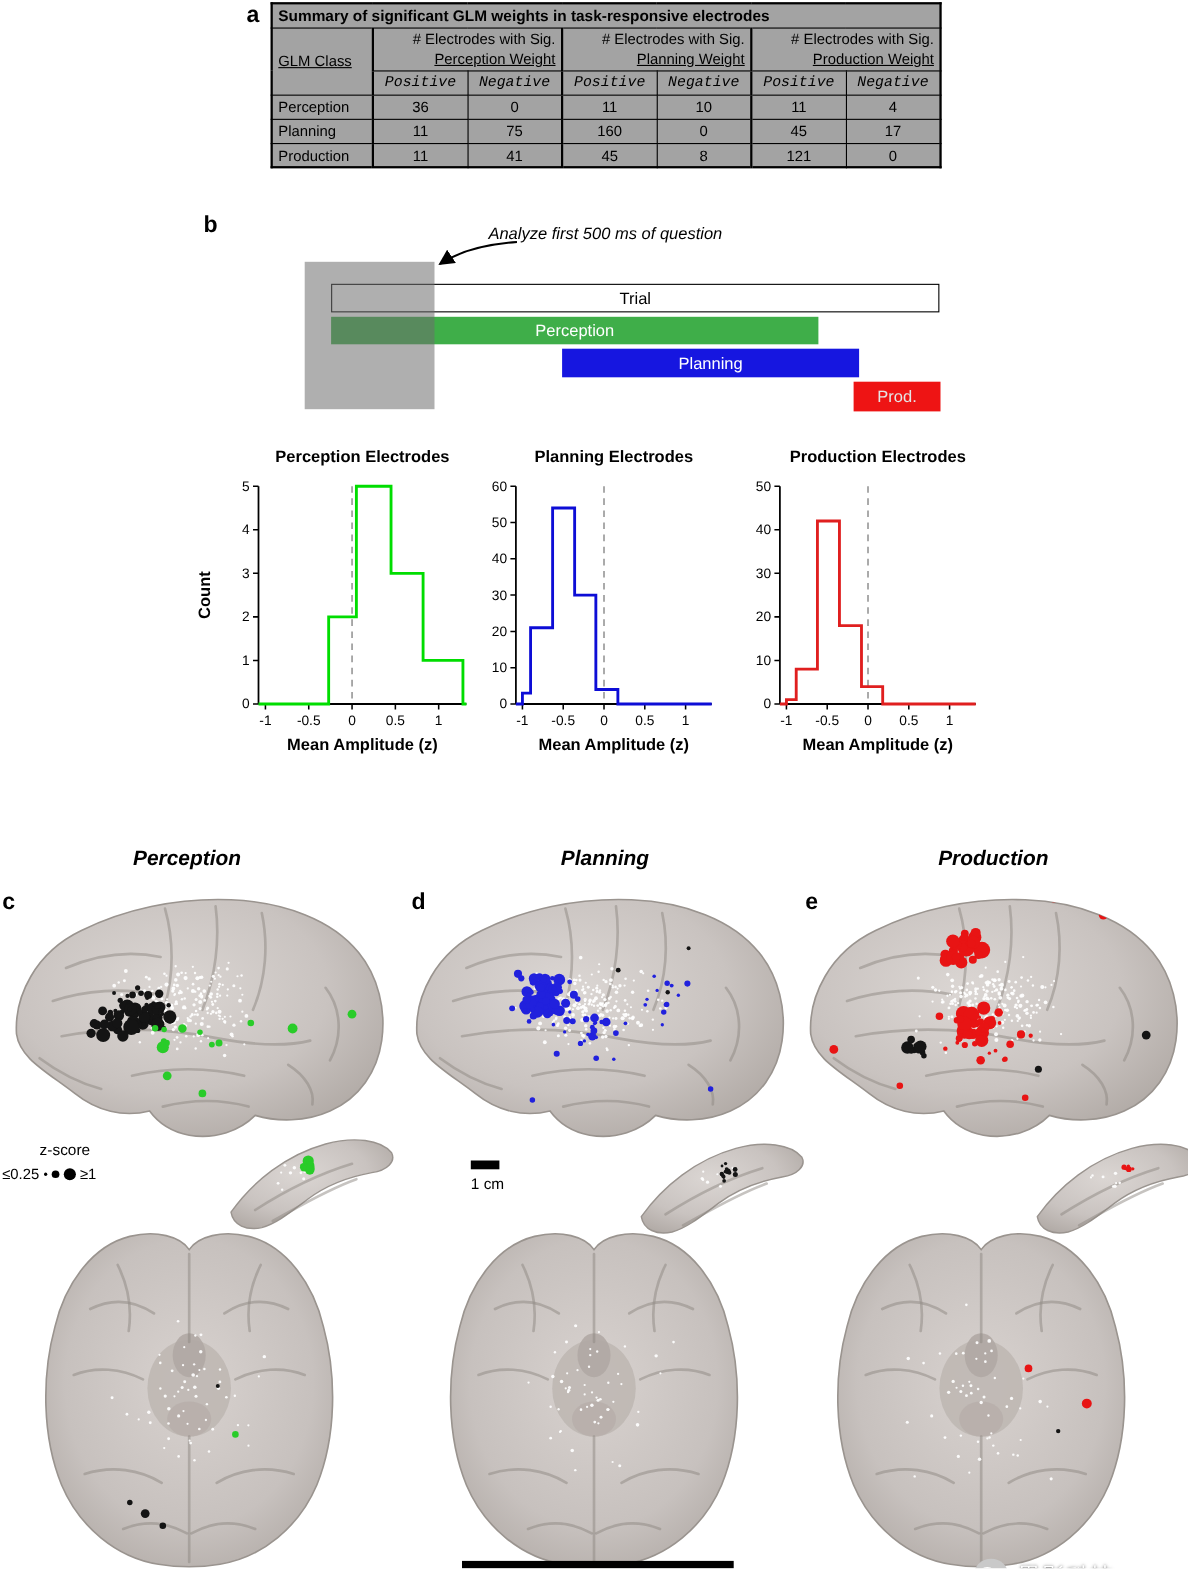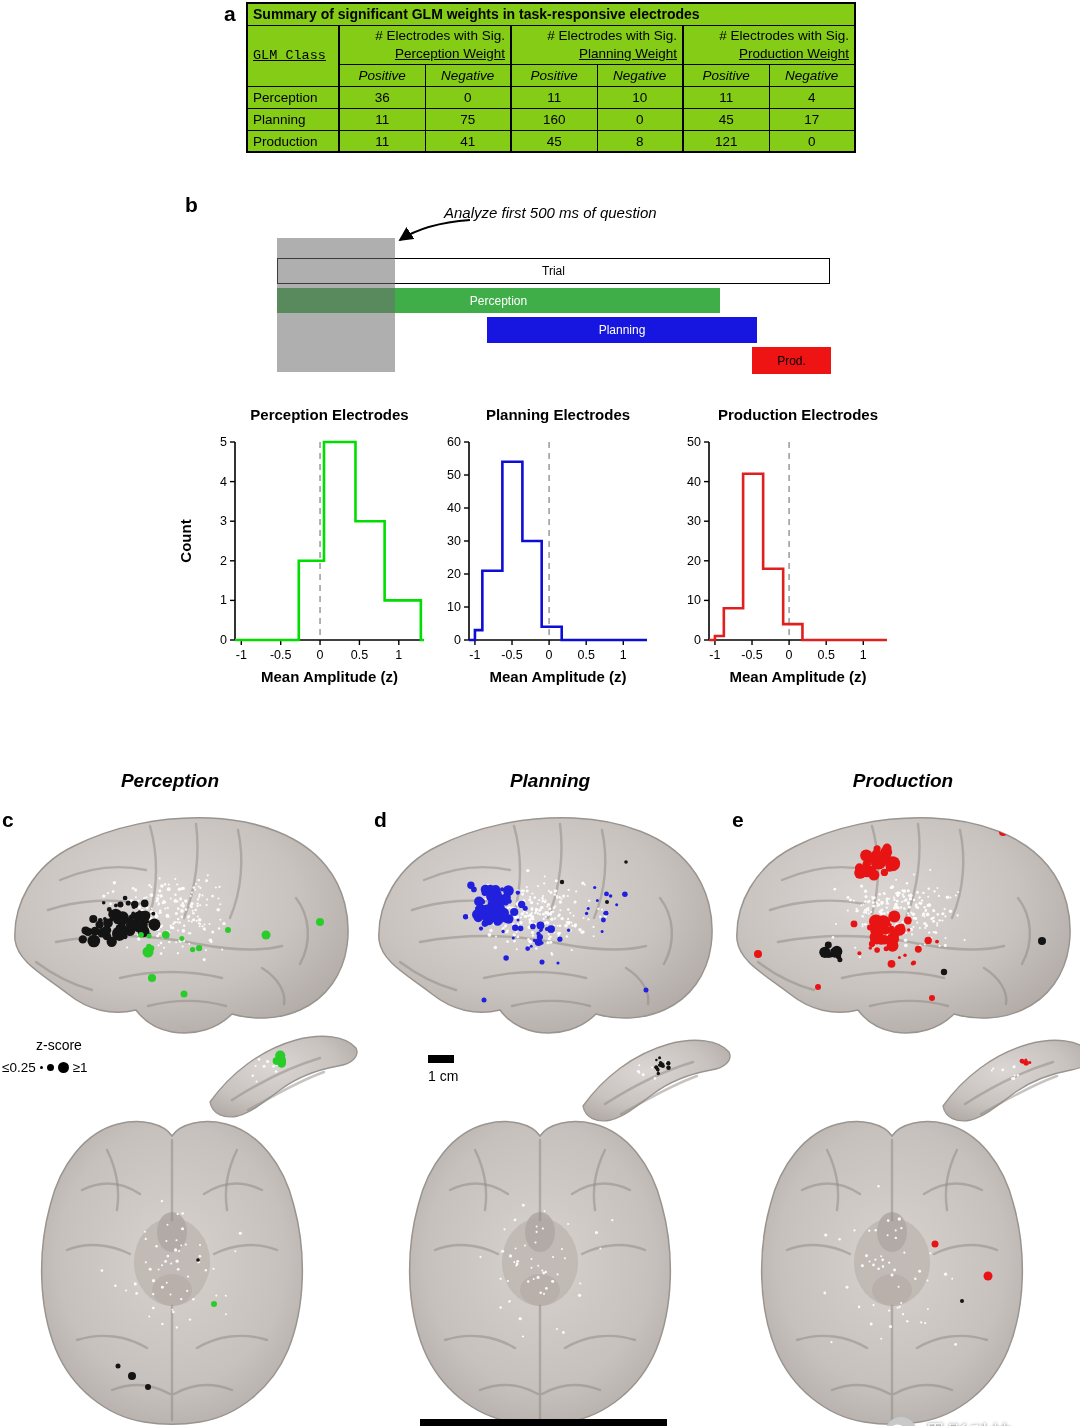--- a/index.html
+++ b/index.html
@@ -2,33 +2,33 @@
 <html><head>
 <meta charset="utf-8">
 <style>
   * { margin:0; padding:0; box-sizing:border-box; }
   body { font-family:"Liberation Sans", sans-serif; background:#ffffff; color:#000; }
   .canvas { position:relative; width:1080px; height:1426px; background:#fff; overflow:hidden; }
   .abs { position:absolute; }
   .panel-label { position:absolute; font-size:21px; font-weight:bold; }
 
   
-  .glm-table { position:absolute; border-collapse:collapse; background:#84cc16; font-size:13.5px; border:2px solid #000; }
+  .glm-table { position:absolute; border-collapse:collapse; background:#a3a3a3; font-size:13.5px; border:2px solid #000; }
   .glm-table td { border:1px solid #000; padding:1px 5px; height:22px; vertical-align:middle; }
   .t-title { font-weight:bold; font-size:14px; text-align:left; }
   .t-group { text-align:right; line-height:1.35; }
-  .t-sub { text-align:center; font-style:italic; }
-  .t-rowhead { vertical-align:bottom;font-family:Liberation Mono, monospace; }
+  .t-sub { text-align:center; font-style:italic;font-family:Liberation Mono, monospace; }
+  .t-rowhead { vertical-align:bottom; }
   .t-rowlabel { text-align:left; }
   .t-num { text-align:center; }
   .grp-l { border-left:2px solid #000 !important; }
   .u { text-decoration:underline; }
 
   
-  .tl-bar { position:absolute; display:flex; align-items:center; justify-content:center; font-size:12px; }
+  .tl-bar { position:absolute; display:flex; align-items:center; justify-content:center; font-size:15px;margin-left:24px; }
   .gray-region { position:absolute; background:rgba(110,110,110,0.55); }
   .annotation { position:absolute; font-style:italic; font-size:15px; }
 
   
   .h-title { font-size:15px; font-weight:bold; }
   .h-xlabel { font-size:15px; font-weight:bold; }
   .h-tick { font-size:12.5px; }
   svg text { font-family:"Liberation Sans", sans-serif; fill:#000; }
 
   
@@ -179,21 +179,21 @@
 
   <div class="panel-label" style="left:185px;top:193px">b</div>
   <div class="annotation" style="left:444px;top:204px">Analyze first 500 ms of question</div>
   <svg class="abs" style="left:388px;top:210px" width="86" height="40" viewBox="0 0 86 40">
     <path d="M82,10 C55,12 30,18 12,30" fill="none" stroke="#000" stroke-width="1.8" marker-end="url(#arrowhead)"></path>
   </svg>
   <div id="timeline">
       <div class="tl-bar" style="left: 277px; top: 258px; width: 553px; height: 26px; background: rgb(255, 255, 255); color: rgb(0, 0, 0); border: 1.6px solid rgb(0, 0, 0);">Trial</div>
       <div class="tl-bar" style="left: 277px; top: 288px; width: 443px; height: 25px; background: rgb(63, 174, 73); color: rgb(255, 255, 255);">Perception</div>
       <div class="tl-bar" style="left: 487px; top: 317px; width: 270px; height: 26px; background: rgb(22, 22, 224); color: rgb(255, 255, 255);">Planning</div>
-      <div class="tl-bar" style="left: 752px; top: 347px; width: 79px; height: 27px; background: rgb(238, 20, 20); color: #000000;">Prod.</div>
+      <div class="tl-bar" style="left: 752px; top: 347px; width: 79px; height: 27px; background: rgb(238, 20, 20); color: #e5e5e5;">Prod.</div>
       <div class="gray-region" style="left: 277px; top: 238px; width: 118px; height: 134px;"></div>
     </div>
 
   <svg id="hist-0" class="abs" style="left:177px;top:400px" width="255" height="292">
       <text x="152.5" y="20" text-anchor="middle" class="h-title">Perception Electrodes</text>
       <line x1="143.05" x2="143.05" y1="42" y2="240" stroke="#999" stroke-width="1.5" stroke-dasharray="6 5"></line>
       <line x1="58" x2="58" y1="42" y2="240" stroke="#000" stroke-width="1.6"></line>
       <line x1="58" x2="247" y1="240" y2="240" stroke="#000" stroke-width="1.6"></line>
       <line x1="53" x2="58" y1="240" y2="240" stroke="#000" stroke-width="1.4"></line>
       <text x="50" y="244" text-anchor="end" class="h-tick">0</text>

